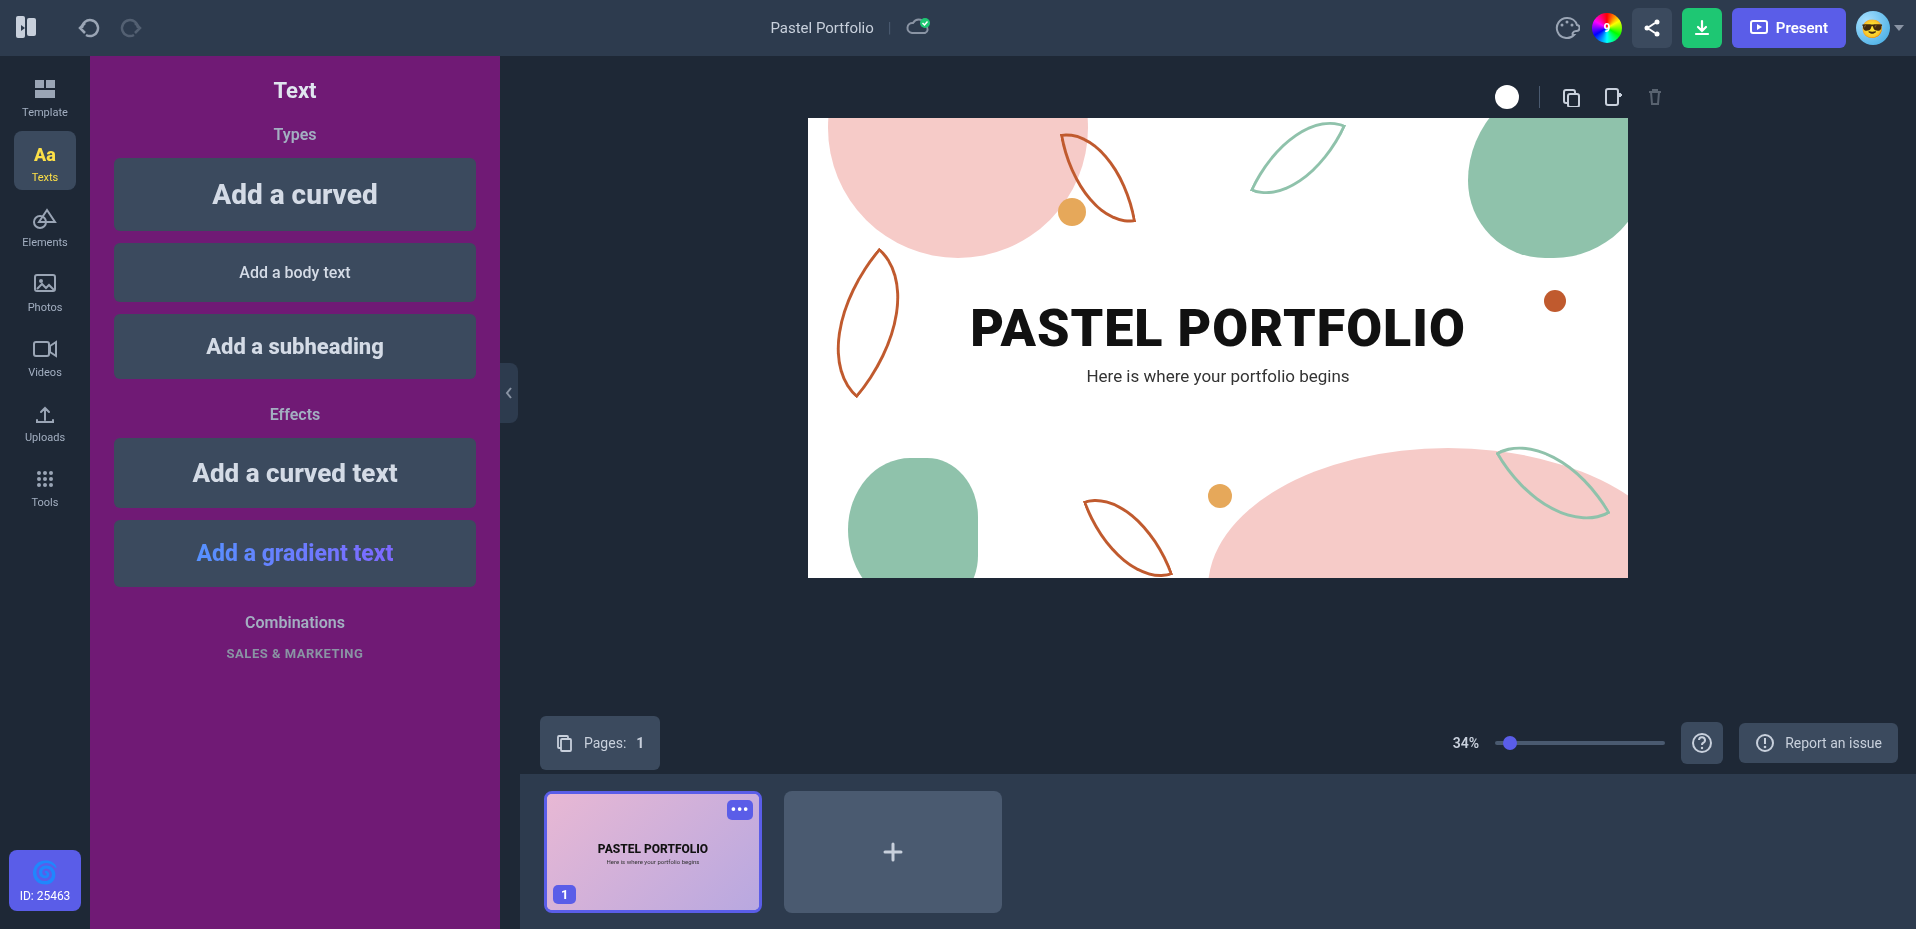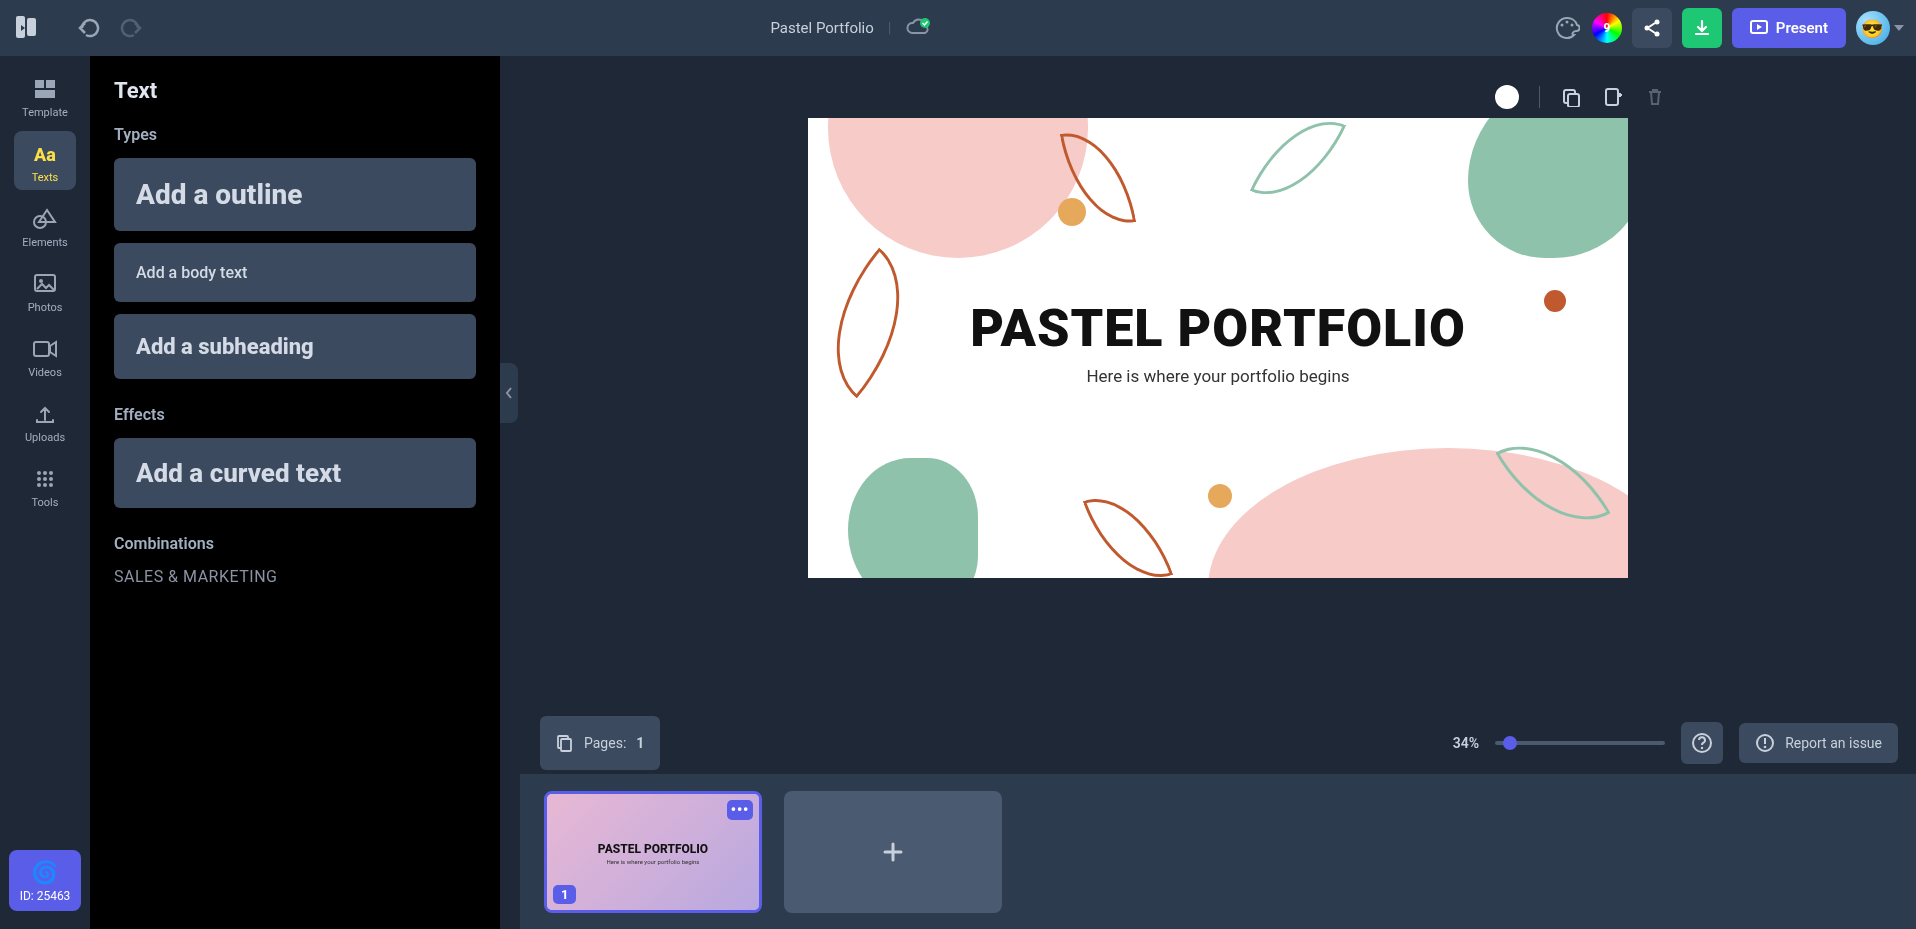--- a/index.html
+++ b/index.html
@@ -46,33 +46,33 @@
   .rail-item { width:62px; padding:10px 0 6px; text-align:center; border-radius:8px; cursor:pointer; color:#a3afc1;}
   .rail-item.active { background:#3b4a5e; color:#fde047;}
   .rail-item .ri-icn { height:26px; display:flex; align-items:center; justify-content:center; margin-bottom:4px;}
   .rail-item .ri-lbl { font-size:11px; }
   .id-badge { margin-top:auto; margin-bottom:18px; background:#5a5de8; color:#fff; width:72px; padding:10px 0 8px; border-radius:8px; text-align:center; font-size:12px;}
   .id-badge .spiral{ font-size:22px; display:block; margin-bottom:4px;}
 
   
   .side-panel {
     position:absolute; top:56px; left:90px; width:410px; bottom:0;
-    background:#000000; padding:22px 24px; overflow-y:auto;
+    background:#701a75; padding:22px 24px; overflow-y:auto;text-align:center;
   }
   .side-panel::-webkit-scrollbar{width:8px;} .side-panel::-webkit-scrollbar-thumb{background:#4a5a70;border-radius:4px;}
   .sp-title { color:#e0e6ef; font-size:22px; font-weight:700; margin-bottom:22px;}
   .sp-section-label { color:#a3afc1; font-size:16px; font-weight:600; margin-bottom:14px;}
   .opt-card { background:#3b4a5e; border-radius:6px; padding:20px 22px; margin-bottom:12px; cursor:pointer; color:#d4dbe6;}
   .opt-heading { font-size:28px; font-weight:800;}
   .opt-subheading{ font-size:22px; font-weight:800;}
   .opt-body{ font-size:16px; font-weight:500;}
   .opt-outline { font-size:26px; font-weight:800; color:#3b4a5e; -webkit-text-stroke:1.5px #c8d0dc; line-height:1.3;}
   .opt-curved{ font-size:26px; font-weight:800;}
   .opt-gradient{ font-size:23px; font-weight:800; background:linear-gradient(90deg,#4a9eff,#8a5cff);-webkit-background-clip:text;background-clip:text;-webkit-text-fill-color:transparent;}
-  .sp-sub-lbl { color:#8a94a4; font-size:16px; font-weight:400; letter-spacing:.5px; margin-top:8px;}
+  .sp-sub-lbl { color:#8a94a4; font-size:13px; font-weight:700; letter-spacing:.5px; margin-top:8px;}
   .collapse-handle { position:absolute; top:56px; left:500px; height:calc(100% - 56px); width:20px; display:flex; align-items:center; pointer-events:none;}
   .collapse-tab { pointer-events:auto; width:18px;height:60px;background:#2d3b4e;border-radius:0 8px 8px 0;display:flex;align-items:center;justify-content:center;color:#8a94a4;cursor:pointer; margin-top:-200px;}
 
   
   .canvas-area { position:absolute; top:56px; left:520px; right:0; bottom:155px; background:#1e2836; display:flex; flex-direction:column;}
   .canvas-toolbar { height:52px; display:flex; justify-content:flex-end; align-items:center; gap:20px; padding-right:250px; padding-top:30px;}
   .ct-circle{ width:24px;height:24px;border-radius:50%;background:#fff;}
   .ct-div{ width:1px;height:22px;background:#4a5a70;}
   .ct-icn{ color:#c8d0dc; cursor:pointer; width:22px;height:22px;display:flex;align-items:center;justify-content:center;}
   .ct-icn.dis{opacity:.35;}
@@ -267,33 +267,36 @@
     <span class="spiral">🌀</span>
     <span>ID: 25463</span>
   </div>
 </div>
 
 <div class="side-panel">
   <div class="sp-title">Text</div>
   <div class="sp-section-label">Types</div>
 
   <div class="opt-card">
-    <div class="opt-heading">Add a outline</div>
+    <div class="opt-heading">Add a curved</div>
   </div>
   <div class="opt-card">
     <div class="opt-body">Add a body text</div>
   </div>
   <div class="opt-card">
     <div class="opt-subheading">Add a subheading</div>
   </div>
 
   <div class="sp-section-label" style="margin-top:26px;">Effects</div>
 
   <div class="opt-card">
     <div class="opt-curved">Add a curved text</div>
+  </div>
+  <div class="opt-card">
+    <div class="opt-gradient">Add a gradient text</div>
   </div>
 
   <div class="sp-section-label" style="margin-top:26px;">Combinations</div>
   <div class="sp-sub-lbl">SALES &amp; MARKETING</div>
 </div>
 
 <div class="collapse-handle">
   <div class="collapse-tab">
     <svg width="10" height="14" viewBox="0 0 10 14">
         <polyline points="7,2 3,7 7,12" fill="none" stroke="#8a94a4" stroke-width="2"></polyline>

